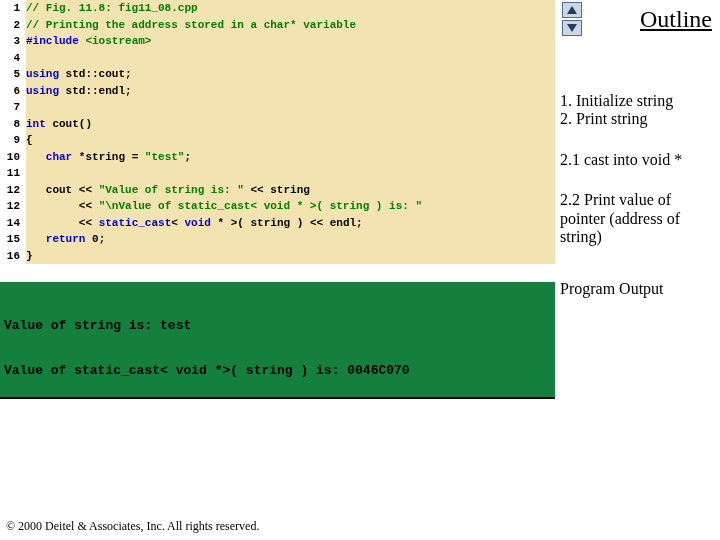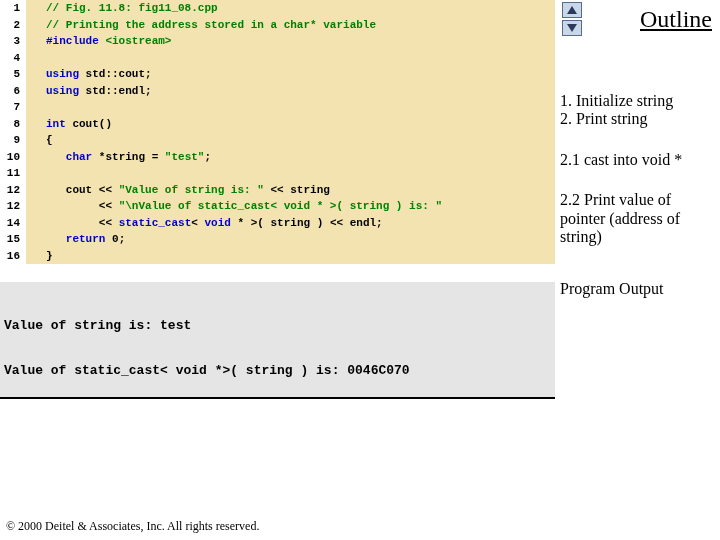--- a/index.html
+++ b/index.html
@@ -26,31 +26,31 @@
     line-height: 16.5px;
     white-space: pre;
   }
   .ln {
     width: 26px;
     text-align: right;
     padding-right: 6px;
     background: #fff;
     color: #000;
   }
-  .cd { flex: 1; padding-left: 20px; }
+  .cd { flex: 1; padding-left: 0; }
   .comment { color: #008000; }
   .kw { color: #0000cd; }
   .pp { color: #0000cd; }
   .angled { color: #008000; }
   .output-box {
     position: absolute;
     left: 0;
     top: 282px;
     width: 555px;
-    background: #e5e5e5;
+    background: #15803d;
     border-bottom: 2px solid #000;
     font-family: "Courier New", monospace;
     font-size: 13px;
     font-weight: bold;
     padding: 6px 4px 4px 4px;
     white-space: pre;
   }
   .right-panel {
     position: absolute;
     left: 558px;

